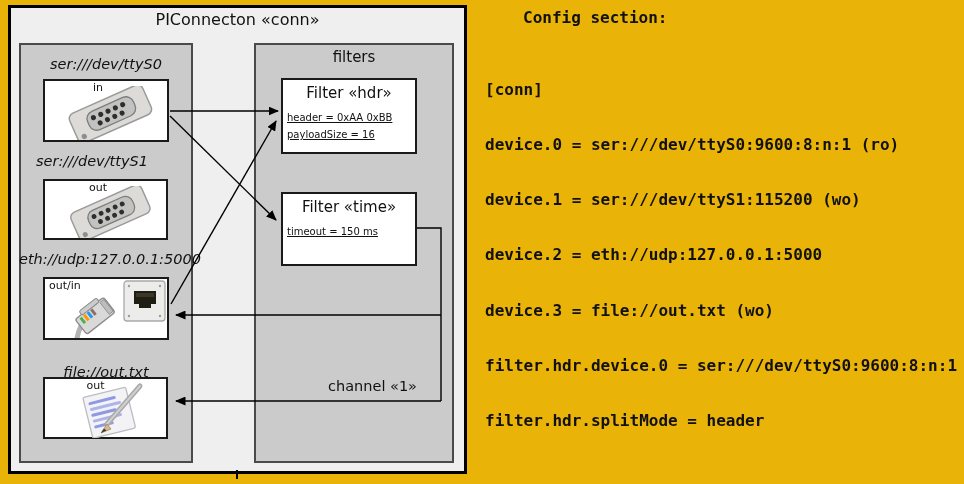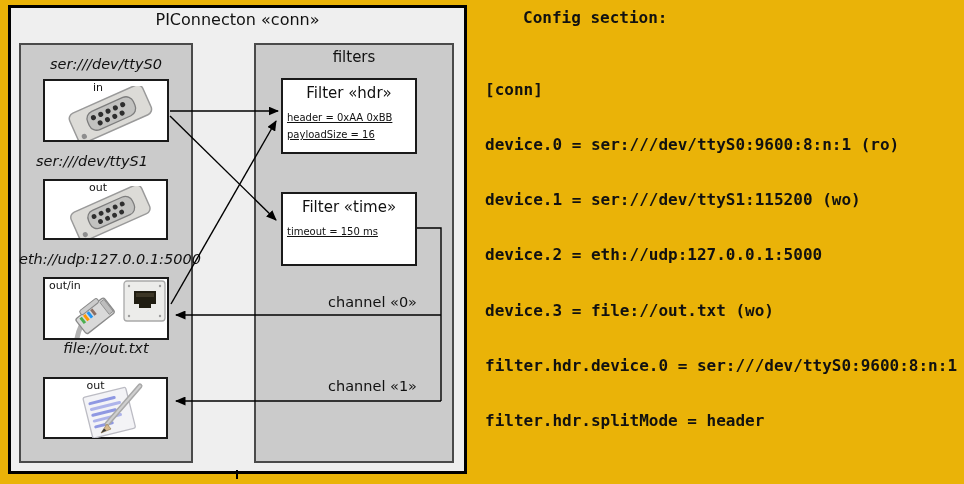--- a/index.html
+++ b/index.html
@@ -99,21 +99,21 @@
       <rect x="32" y="26" width="36" height="19" rx="2.5" fill="#d9d9d9" stroke="#8a8a8a" stroke-width="1.3"></rect>
       <rect x="40" y="22" width="22" height="5" rx="2" fill="#cccccc" stroke="#8a8a8a" stroke-width="1"></rect>
       <rect x="36" y="28" width="3" height="7" fill="#4caf50"></rect>
       <rect x="40.5" y="28" width="3" height="7" fill="#ff9800"></rect>
       <rect x="45" y="28" width="3" height="7" fill="#2196f3"></rect>
       <rect x="49.5" y="28" width="3" height="7" fill="#8d6e63"></rect>
       <rect x="62" y="28" width="5" height="15" fill="#bdbdbd" stroke="#8a8a8a" stroke-width="0.8"></rect>
     </g>
   </svg>
 
-  <div class="abs dev-uri" style="left:19px;top:340px;width:174px;">file://out.txt</div>
+  <div class="abs dev-uri" style="left:19px;top:364px;width:174px;">file://out.txt</div>
   <div class="abs whitebox" style="left:43px;top:377px;width:125px;height:62px;"></div>
   <div class="abs dev-dir" style="left:43px;top:379px;width:105px;text-align:center;">out</div>
   <svg class="abs" style="left:45px;top:380px;" width="122" height="58" viewBox="0 0 122 58">
     <g transform="rotate(-14 63 32)">
       <rect x="42" y="12" width="44" height="42" rx="2" fill="#f3f3f6" stroke="#bcbcc4" stroke-width="1.3"></rect>
       <rect x="46" y="18" width="28" height="3" rx="1.5" fill="#8f98e2"></rect>
       <rect x="46" y="24" width="32" height="3" rx="1.5" fill="#aeb4ea"></rect>
       <rect x="46" y="30" width="26" height="3" rx="1.5" fill="#8f98e2"></rect>
       <rect x="46" y="36" width="30" height="3" rx="1.5" fill="#aeb4ea"></rect>
       <rect x="46" y="42" width="20" height="3" rx="1.5" fill="#8f98e2"></rect>
@@ -128,21 +128,20 @@
 
   <div class="abs whitebox" style="left:281px;top:78px;width:136px;height:76px;"></div>
   <div class="abs filter-title" style="left:281px;top:84px;width:136px;">Filter «hdr»</div>
   <div class="abs filter-prop" style="left:287px;top:112px;">header = 0xAA 0xBB</div>
   <div class="abs filter-prop" style="left:287px;top:129px;">payloadSize = 16</div>
 
   <div class="abs whitebox" style="left:281px;top:192px;width:136px;height:74px;"></div>
   <div class="abs filter-title" style="left:281px;top:198px;width:136px;">Filter «time»</div>
   <div class="abs filter-prop" style="left:287px;top:226px;">timeout = 150 ms</div>
 
-  <div class="abs chan-label" style="left:280px;top:294px;width:137px;">channel «0»</div>
   <div class="abs chan-label" style="left:280px;top:378px;width:137px;">channel «1»</div>
 
   <svg class="abs overlay" style="left:0;top:0;" width="964" height="484" viewBox="0 0 964 484">
     <defs>
       <marker id="arr" markerWidth="11" markerHeight="9" refX="9.5" refY="4.5" orient="auto" markerUnits="userSpaceOnUse">
         <polygon points="0,0 10.5,4.5 0,9" fill="#000"></polygon>
       </marker>
     </defs>
 
     <line x1="170" y1="111" x2="278" y2="111" stroke="#000" stroke-width="1.4" marker-end="url(#arr)"></line>

